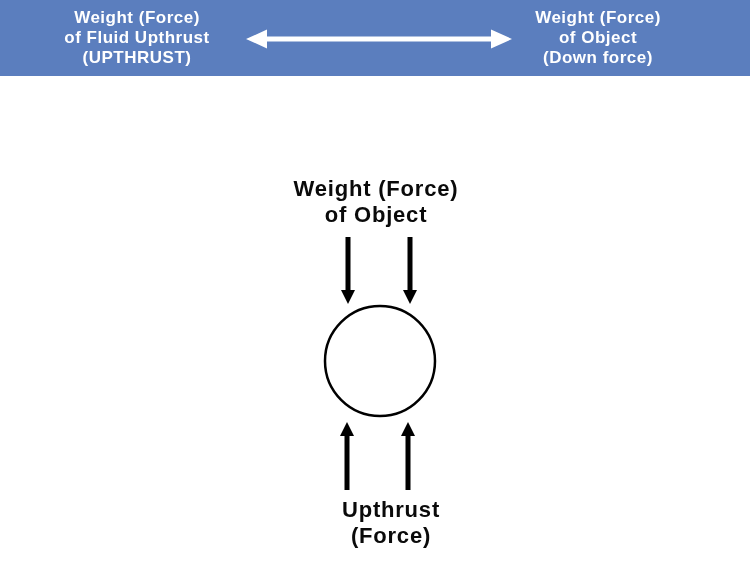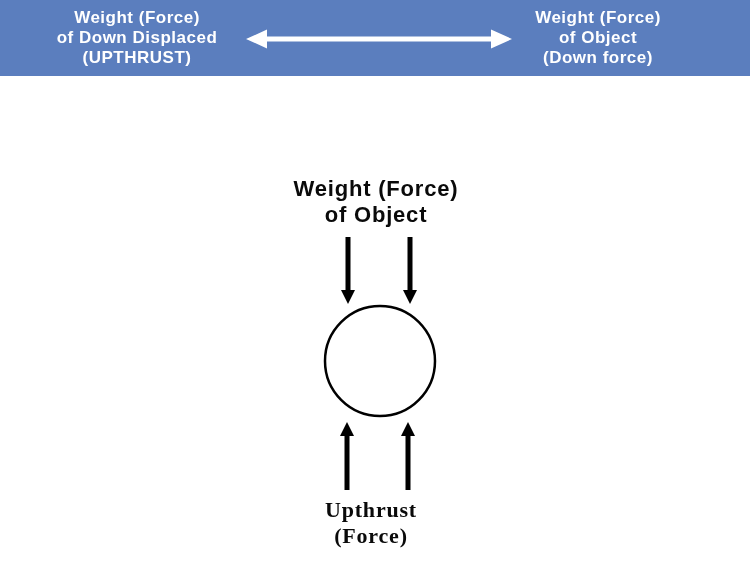--- a/index.html
+++ b/index.html
@@ -50,32 +50,32 @@
     position: absolute;
     width: 300px;
     text-align: center;
     color: #0a0a0a;
     font-size: 22px;
     line-height: 26px;
     font-weight: 700;
     letter-spacing: 0.8px;
   }
   .diagram-label.object-weight { left: 226px; top: 176px; }
-  .diagram-label.upthrust      { left: 221px; top: 497px; font-family: Liberation Serif, serif; }
+  .diagram-label.upthrust      { left: 241px; top: 497px; }
 </style>
 </head>
 <body>
 
 <div id="canvas">
 
   <div class="banner">
 
     <div class="banner-label left">
       <div>Weight (Force)</div>
-      <div>of Down Displaced</div>
+      <div>of Fluid Upthrust</div>
       <div>(UPTHRUST)</div>
     </div>
 
     <svg class="banner-arrow-svg" viewBox="0 0 278 30" aria-hidden="true">
       <polygon fill="#ffffff" points="6,15 27,5.5 27,12.5 251,12.5 251,5.5 272,15 251,24.5 251,17.5 27,17.5 27,24.5"></polygon>
     </svg>
 
     <div class="banner-label right">
       <div>Weight (Force)</div>
       <div>of Object</div>

